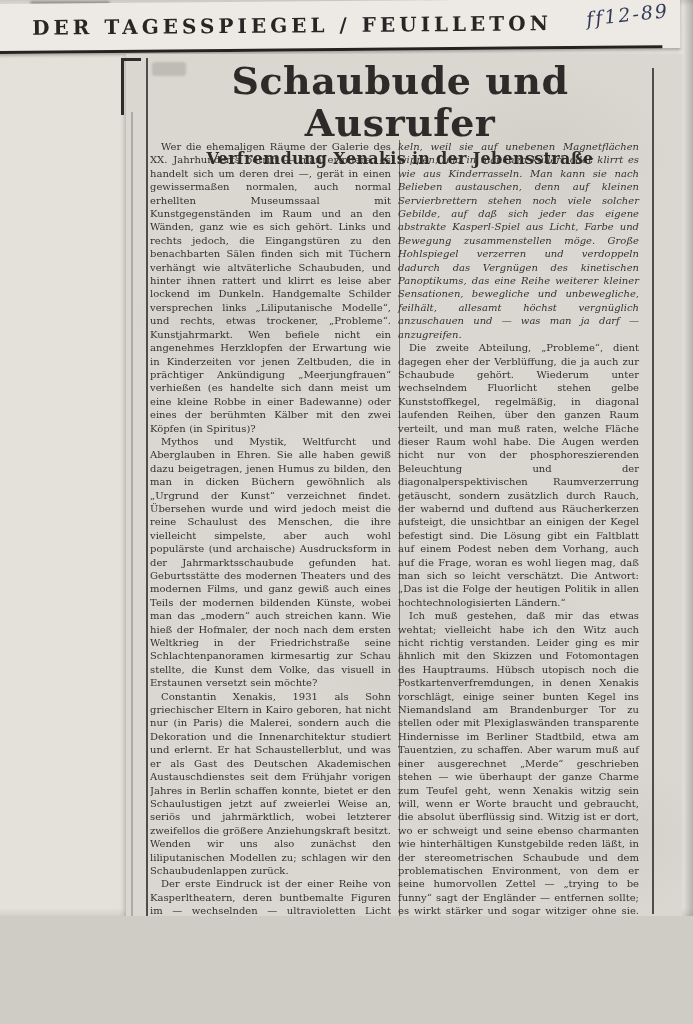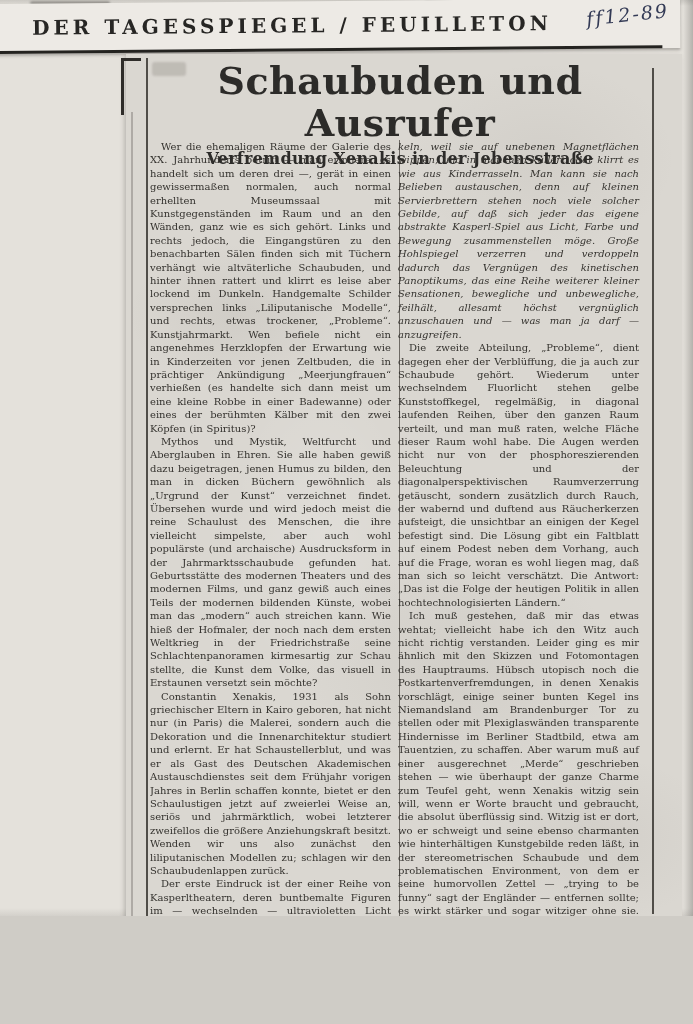--- a/index.html
+++ b/index.html
@@ -120,21 +120,21 @@
   <div class="article-paper"></div>
 
   <div class="corner-mark"></div>
   <div class="edge-shadow"></div>
   <div class="rule rule-left"></div>
   <div class="rule rule-divider"></div>
   <div class="rule rule-right"></div>
   <div class="smudge smudge-6"></div>
 
   <div class="headline">
-    <h1>Schaubuden und Ausrufer</h1>
+    <h1>Schaubude und Ausrufer</h1>
     <h2>Verfremdung Xenakis in der Jebensstraße</h2>
   </div>
 
   <div class="columns">
     <div class="col">
       <p>Wer die ehemaligen Räume der Galerie des XX. Jahrhunderts betritt — man erinnere, es handelt sich um deren drei —, gerät in einen gewissermaßen normalen, auch normal erhellten Museumssaal mit Kunstgegenständen im Raum und an den Wänden, ganz wie es sich gehört. Links und rechts jedoch, die Eingangstüren zu den benachbarten Sälen finden sich mit Tüchern verhängt wie altväterliche Schaubuden, und hinter ihnen rattert und klirrt es leise aber lockend im Dunkeln. Handgemalte Schilder versprechen links „Liliputanische Modelle“, und rechts, etwas trockener, „Probleme“. Kunstjahrmarkt. Wen befiele nicht ein angenehmes Herzklopfen der Erwartung wie in Kinderzeiten vor jenen Zeltbuden, die in prächtiger Ankündigung „Meerjungfrauen“ verhießen (es handelte sich dann meist um eine kleine Robbe in einer Badewanne) oder eines der berühmten Kälber mit den zwei Köpfen (in Spiritus)?</p>
       <p>Mythos und Mystik, Weltfurcht und Aberglauben in Ehren. Sie alle haben gewiß dazu beigetragen, jenen Humus zu bilden, den man in dicken Büchern gewöhnlich als „Urgrund der Kunst“ verzeichnet findet. Übersehen wurde und wird jedoch meist die reine Schaulust des Menschen, die ihre vielleicht simpelste, aber auch wohl populärste (und archaische) Ausdrucksform in der Jahrmarktsschaubude gefunden hat. Geburtsstätte des modernen Theaters und des modernen Films, und ganz gewiß auch eines Teils der modernen bildenden Künste, wobei man das „modern“ auch streichen kann. Wie hieß der Hofmaler, der noch nach dem ersten Weltkrieg in der Friedrichstraße seine Schlachtenpanoramen kirmesartig zur Schau stellte, die Kunst dem Volke, das visuell in Erstaunen versetzt sein möchte?</p>
       <p>Constantin Xenakis, 1931 als Sohn griechischer Eltern in Kairo geboren, hat nicht nur (in Paris) die Malerei, sondern auch die Dekoration und die Innenarchitektur studiert und erlernt. Er hat Schaustellerblut, und was er als Gast des Deutschen Akademischen Austauschdienstes seit dem Frühjahr vorigen Jahres in Berlin schaffen konnte, bietet er den Schaulustigen jetzt auf zweierlei Weise an, seriös und jahrmärktlich, wobei letzterer zweifellos die größere Anziehungskraft besitzt. Wenden wir uns also zunächst den liliputanischen Modellen zu; schlagen wir den Schaubudenlappen zurück.</p>
       <p>Der erste Eindruck ist der einer Reihe von Kasperltheatern, deren buntbemalte Figuren im — wechselnden — ultravioletten Licht fluoreszierend aufleuchten. Die Figuren stellen freilich keine Männchen oder Tiere dar, es handelt sich vielmehr um einfache stereometrische Gebilde, um Kegel, die auf einer Halbkugel schaukeln, und die zuhaupt, wie eine Narrenkappe, wiederum stereometrische Gebilde tragen, Kugeln (an schwippenden Spiralfedern), Quadrate, Scheiben, Halbmonde. Sie schau-</p>
     </div>

